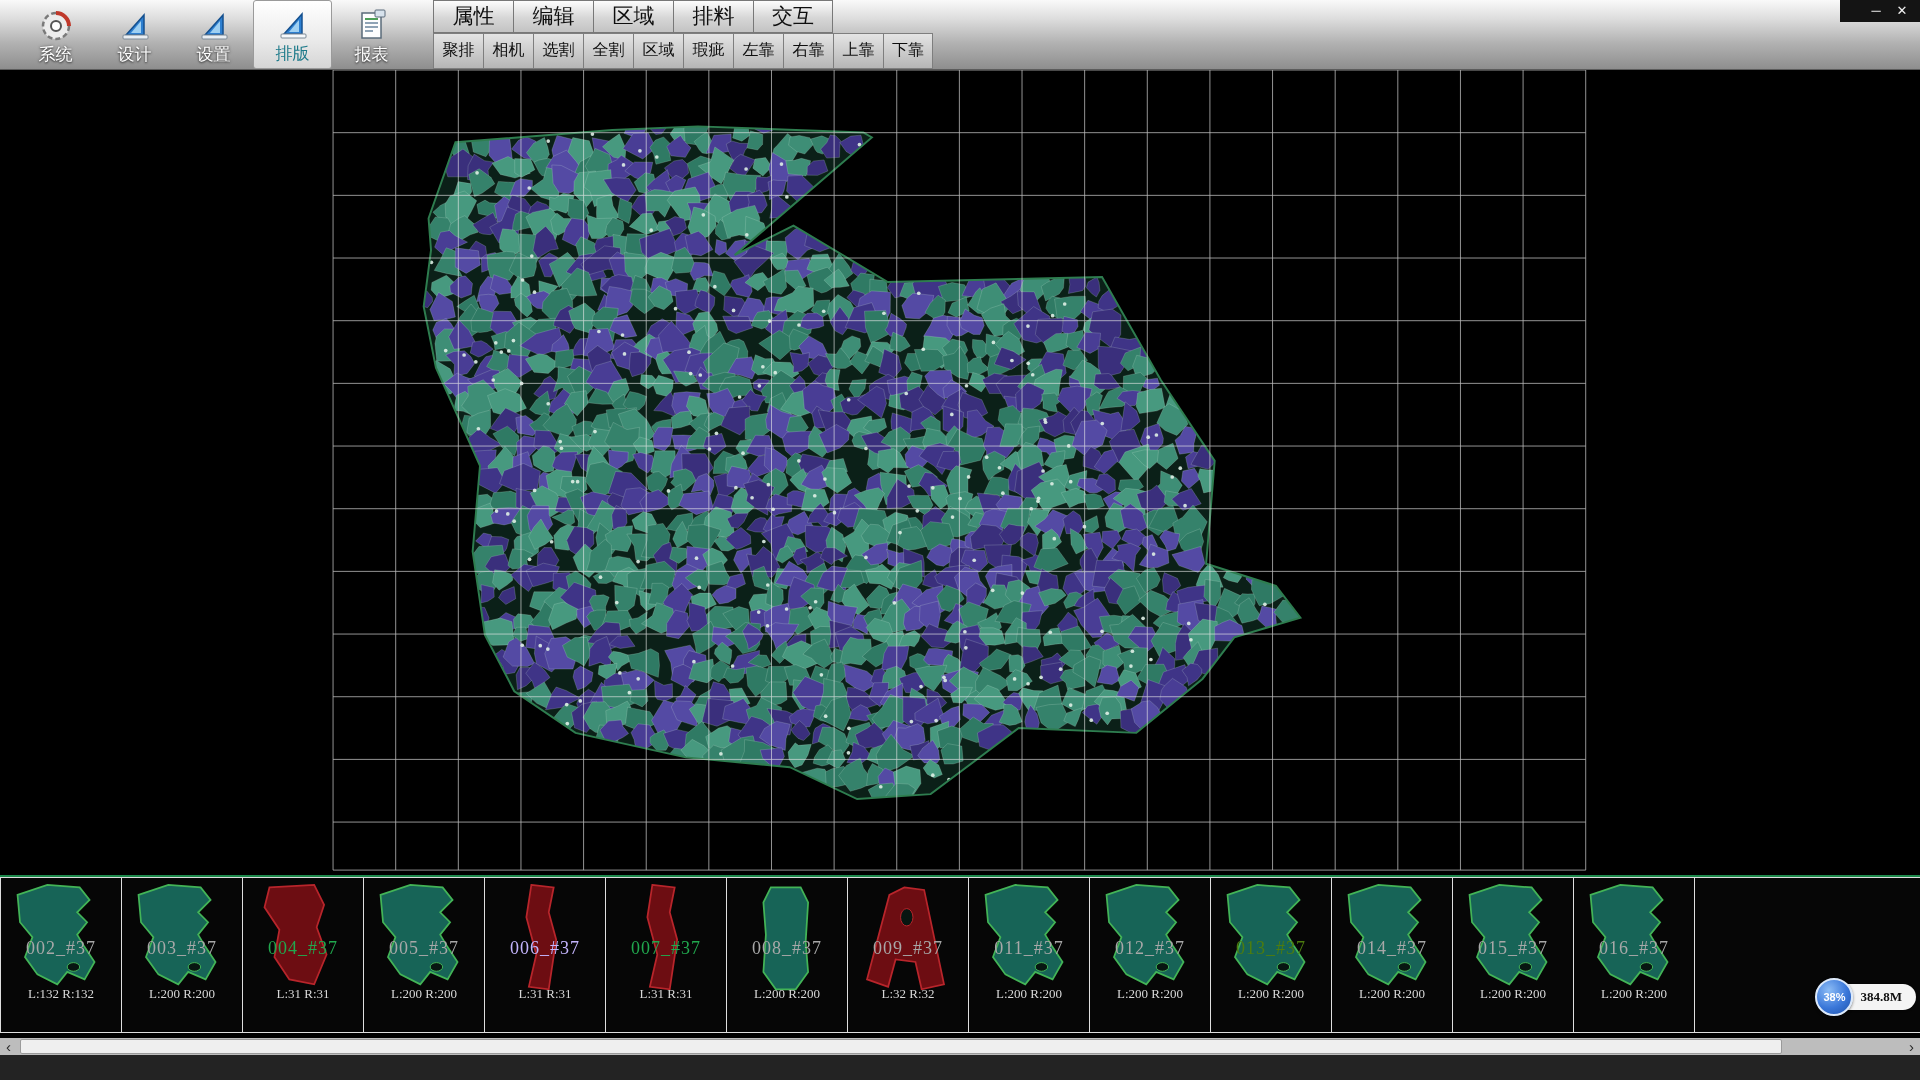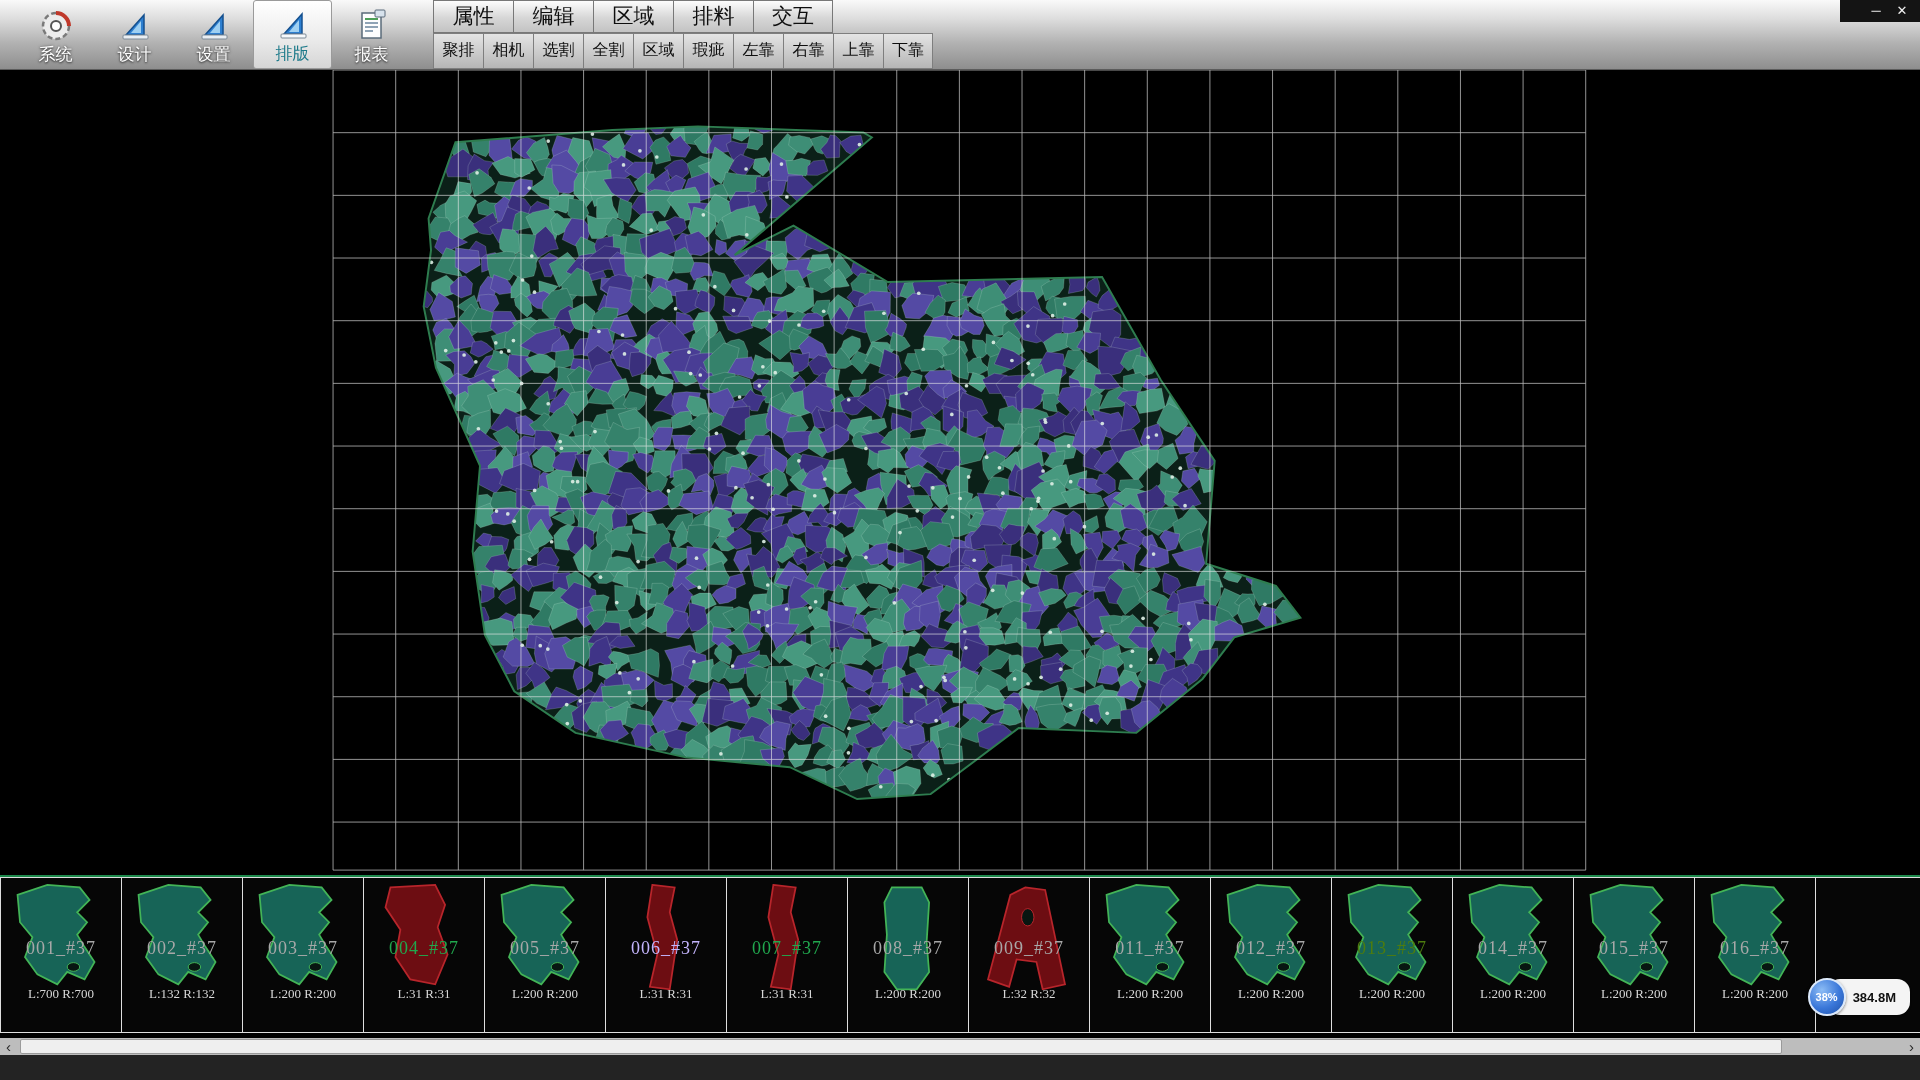--- a/index.html
+++ b/index.html
@@ -63,32 +63,32 @@
   .part-cell { position: relative; flex: 0 0 121px; width: 121px; border-right: 1px solid #dedede; cursor: pointer; }
   .part-svg { position: absolute; top: 2px; left: 50%; transform: translateX(-50%); width: 112px; height: 118px; }
   .part-id {
     position: absolute; top: 60px; left: 0; width: 100%; text-align: center;
     font-family: "Liberation Serif", serif; font-size: 18px; letter-spacing: 1px; z-index: 2;
   }
   .part-meta {
     position: absolute; top: 108px; left: 0; width: 100%; text-align: center;
     font-family: "Liberation Serif", serif; font-size: 13px; z-index: 2;
   }
-  .status-badge { position: absolute; right: 10px; top: 100px; display: flex; align-items: center; z-index: 5; }
+  .status-badge { position: absolute; right: 4px; top: 100px; display: flex; align-items: center; z-index: 5; }
   .pct-circle {
     width: 38px; height: 38px; border-radius: 50%;
     background: radial-gradient(circle at 35% 30%, #8cbcf5, #3a77d9 55%, #1d50a8);
     border: 2px solid #dce9fa; color: #fff; font-size: 11px; font-weight: bold;
     display: flex; align-items: center; justify-content: center; z-index: 2;
     box-shadow: 0 1px 3px rgba(0,0,0,.5);
   }
   .mem-pill {
-    height: 36px; margin-left: -19px; padding: 0 14px 0 26px; border-radius: 13px;
+    height: 26px; margin-left: -19px; padding: 0 14px 0 26px; border-radius: 13px;
     background: #f4f4f4; color: #101010; font-size: 13px; font-weight: bold;
-    display: flex; align-items: center; box-shadow: 0 1px 2px rgba(0,0,0,.45);
+    display: flex; align-items: center; box-shadow: 0 1px 2px rgba(0,0,0,.45); font-family: Liberation Serif, serif;
   }
 
   
   .hscroll { flex: 0 0 17px; height: 17px; margin-top: 5px; position: relative; background: #bdbdbd; }
   .hs-arrow {
     position: absolute; top: 0; width: 17px; height: 17px; display: flex;
     align-items: center; justify-content: center; color: #2a2a2a; font-size: 15px;
     background: #bdbdbd; cursor: pointer; line-height: 1;
   }
   .hs-arrow.left { left: 0; }
@@ -1386,28 +1386,20 @@
 
   <div class="strip-topline"></div>
 
   <section class="parts-strip">
     <div class="parts-row">
         <div class="part-cell">
           <svg class="part-svg" viewBox="0 0 90 95" preserveAspectRatio="xMidYMid meet">
             <path d="M10,12 L34,4 L60,6 L68,16 L58,26 L66,34 L58,44 L64,54 L72,66 L64,80 L50,74 L42,84 L26,76 L16,62 L22,46 L12,34 Z" fill="#176457" stroke="#43b457" stroke-width="1.4"></path>
             <ellipse cx="55" cy="70" rx="5" ry="3.5" fill="#081611" stroke="#43b457" stroke-width="0.8"></ellipse>
           </svg>
-          <div class="part-id" style="color: rgb(168, 168, 168);">001_#37</div>
-          <div class="part-meta" style="color: rgb(216, 216, 216);">L:700 R:700</div>
-        </div>
-        <div class="part-cell">
-          <svg class="part-svg" viewBox="0 0 90 95" preserveAspectRatio="xMidYMid meet">
-            <path d="M10,12 L34,4 L60,6 L68,16 L58,26 L66,34 L58,44 L64,54 L72,66 L64,80 L50,74 L42,84 L26,76 L16,62 L22,46 L12,34 Z" fill="#176457" stroke="#43b457" stroke-width="1.4"></path>
-            <ellipse cx="55" cy="70" rx="5" ry="3.5" fill="#081611" stroke="#43b457" stroke-width="0.8"></ellipse>
-          </svg>
           <div class="part-id" style="color: rgb(168, 168, 168);">002_#37</div>
           <div class="part-meta" style="color: rgb(216, 216, 216);">L:132 R:132</div>
         </div>
         <div class="part-cell">
           <svg class="part-svg" viewBox="0 0 90 95" preserveAspectRatio="xMidYMid meet">
             <path d="M10,12 L34,4 L60,6 L68,16 L58,26 L66,34 L58,44 L64,54 L72,66 L64,80 L50,74 L42,84 L26,76 L16,62 L22,46 L12,34 Z" fill="#176457" stroke="#43b457" stroke-width="1.4"></path>
             <ellipse cx="55" cy="70" rx="5" ry="3.5" fill="#081611" stroke="#43b457" stroke-width="0.8"></ellipse>
           </svg>
           <div class="part-id" style="color: rgb(168, 168, 168);">003_#37</div>
           <div class="part-meta" style="color: rgb(216, 216, 216);">L:200 R:200</div>

